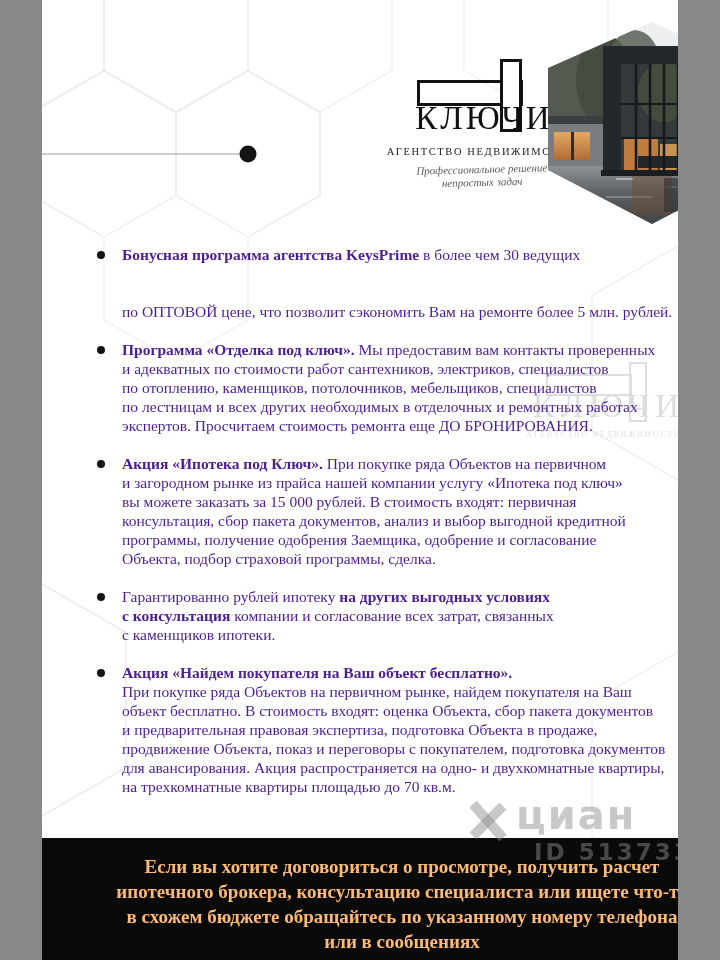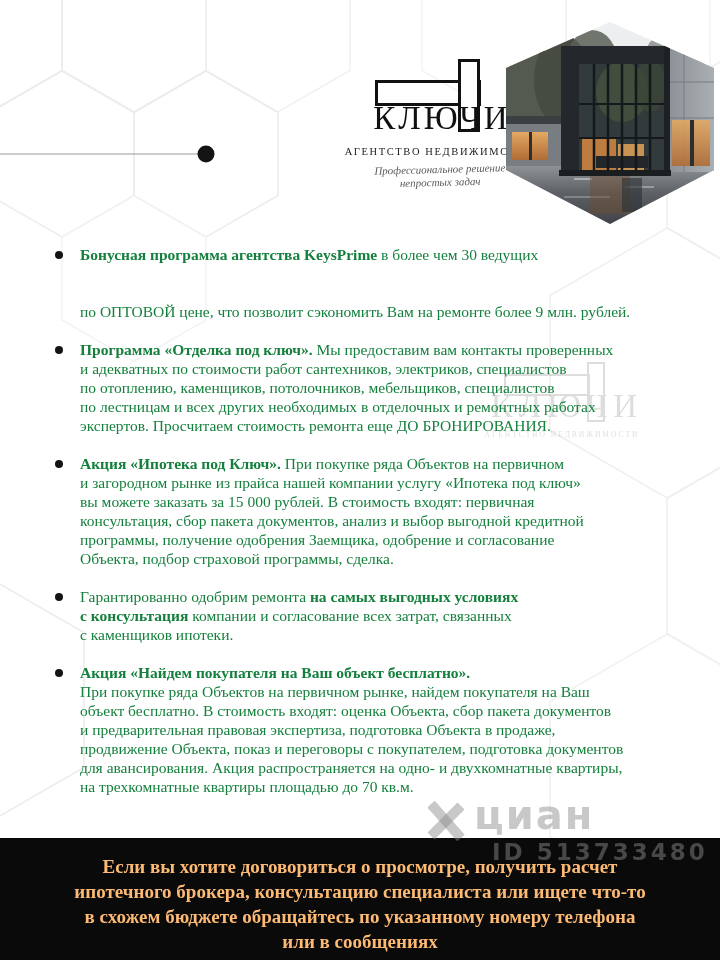--- a/index.html
+++ b/index.html
@@ -1,17 +1,17 @@
 <!DOCTYPE html>
 <html><head>
 <meta charset="utf-8">
 <style>
   html,body{margin:0;padding:0;background:#888;}
   .page{
-    position:relative;width:720px;height:960px;margin:0 auto;
+    position:relative;width:636px;height:960px;margin:0 auto;
     background:#ffffff;overflow:hidden;
     font-family:"Liberation Serif", serif;color:#171717;
   }
   
   .bg-hex{position:absolute;inset:0;z-index:0;}
   
   .header{position:absolute;left:0;top:0;width:720px;height:240px;z-index:2;}
   .logo-rect-h{position:absolute;left:375px;top:80px;width:100px;height:20px;border:3px solid #111;}
   .logo-rect-v{position:absolute;left:458px;top:59px;width:16px;height:67px;border:3px solid #111;background:#fff;}
   .logo-brand{
@@ -38,21 +38,21 @@
   .wm-rect-v{position:absolute;left:135px;top:-6px;width:14px;height:56px;border:2px solid #333;}
   .wm-brand{position:absolute;left:20px;top:20px;width:190px;text-align:center;font-size:33px;letter-spacing:6px;}
   .wm-subtitle{position:absolute;left:0;top:62px;width:220px;text-align:center;font-size:7.5px;letter-spacing:2px;}
   
   .bullets{position:absolute;left:55px;top:245px;width:630px;z-index:2;}
   .bullet-item{display:flex;margin-bottom:19px;}
   .bullet-marker{
     flex:0 0 auto;width:8px;height:8px;border-radius:50%;background:#141414;
     margin:6px 17px 0 0;
   }
-  .bullet-text{font-size:15.5px;line-height:19px;white-space:nowrap;color:#15803d;}
+  .bullet-text{font-size:15.5px;line-height:19px;white-space:nowrap;color:#4c1d95;}
   .bullet-text b{font-weight:700;}
   
   .cian-watermark{
     position:absolute;left:428px;top:795px;width:290px;z-index:5;
     color:rgba(140,140,140,0.48);
   }
   .cian-row{display:flex;align-items:flex-start;text-align:center;}
   .cian-icon{margin:4px 8px 0 0;}
   .cian-brand{font-family:"DejaVu Sans", sans-serif;font-weight:700;font-size:40px;line-height:40px;letter-spacing:2px;}
   .cian-id{font-family:"DejaVu Sans", sans-serif;font-weight:700;font-size:23px;letter-spacing:3px;margin:-2px 0 0 64px;}
@@ -171,33 +171,33 @@
   <div class="agency-watermark">
     <div class="wm-rect-h"></div>
     <div class="wm-rect-v"></div>
     <div class="wm-brand">КЛЮЧИ</div>
     <div class="wm-subtitle">АГЕНТСТВО НЕДВИЖИМОСТИ</div>
   </div>
 
   <div class="bullets">
       <div class="bullet-item">
         <span class="bullet-marker"></span>
-        <div class="bullet-text"><b>Бонусная программа агентства KeysPrime</b><span> в более чем 30 ведущих</span><br><br><br><span>по ОПТОВОЙ цене, что позволит сэкономить Вам на ремонте более 9 млн. рублей.</span></div>
+        <div class="bullet-text"><b>Бонусная программа агентства KeysPrime</b><span> в более чем 30 ведущих</span><br><br><br><span>по ОПТОВОЙ цене, что позволит сэкономить Вам на ремонте более 5 млн. рублей.</span></div>
       </div>
       <div class="bullet-item">
         <span class="bullet-marker"></span>
         <div class="bullet-text"><b>Программа «Отделка под ключ».</b><span> Мы предоставим вам контакты проверенных</span><br><span>и адекватных по стоимости работ сантехников, электриков, специалистов</span><br><span>по отоплению, каменщиков, потолочников, мебельщиков, специалистов</span><br><span>по лестницам и всех других необходимых в отделочных и ремонтных работах</span><br><span>экспертов. Просчитаем стоимость ремонта еще ДО БРОНИРОВАНИЯ.</span></div>
       </div>
       <div class="bullet-item">
         <span class="bullet-marker"></span>
         <div class="bullet-text"><b>Акция «Ипотека под Ключ».</b><span> При покупке ряда Объектов на первичном</span><br><span>и загородном рынке из прайса нашей компании услугу «Ипотека под ключ»</span><br><span>вы можете заказать за 15 000 рублей. В стоимость входят: первичная</span><br><span>консультация, сбор пакета документов, анализ и выбор выгодной кредитной</span><br><span>программы, получение одобрения Заемщика, одобрение и согласование</span><br><span>Объекта, подбор страховой программы, сделка.</span></div>
       </div>
       <div class="bullet-item">
         <span class="bullet-marker"></span>
-        <div class="bullet-text"><span>Гарантированно одобрим ремонта </span><b>на самых выгодных условиях</b><br><b>с консультация</b><span> компании и согласование всех затрат, связанных</span><br><span>с каменщиков ипотеки.</span></div>
+        <div class="bullet-text"><span>Гарантированно рублей ипотеку </span><b>на других выгодных условиях</b><br><b>с консультация</b><span> компании и согласование всех затрат, связанных</span><br><span>с каменщиков ипотеки.</span></div>
       </div>
       <div class="bullet-item">
         <span class="bullet-marker"></span>
         <div class="bullet-text"><b>Акция «Найдем покупателя на Ваш объект бесплатно».</b><br><span>При покупке ряда Объектов на первичном рынке, найдем покупателя на Ваш</span><br><span>объект бесплатно. В стоимость входят: оценка Объекта, сбор пакета документов</span><br><span>и предварительная правовая экспертиза, подготовка Объекта в продаже,</span><br><span>продвижение Объекта, показ и переговоры с покупателем, подготовка документов</span><br><span>для авансирования. Акция распространяется на одно- и двухкомнатные квартиры,</span><br><span>на трехкомнатные квартиры площадью до 70 кв.м.</span></div>
       </div>
     </div>
 
   <div class="cian-watermark">
     <div class="cian-row">
       <svg class="cian-icon" width="38" height="42" viewBox="0 0 38 42">

